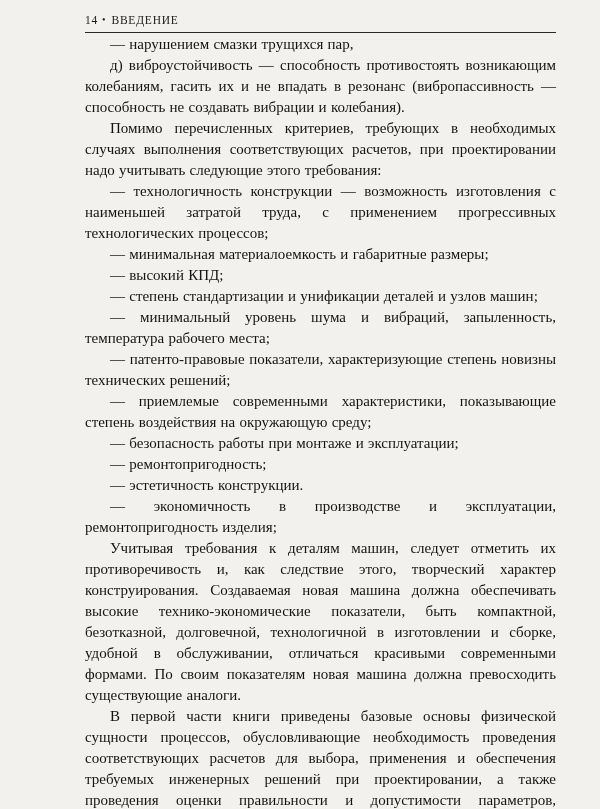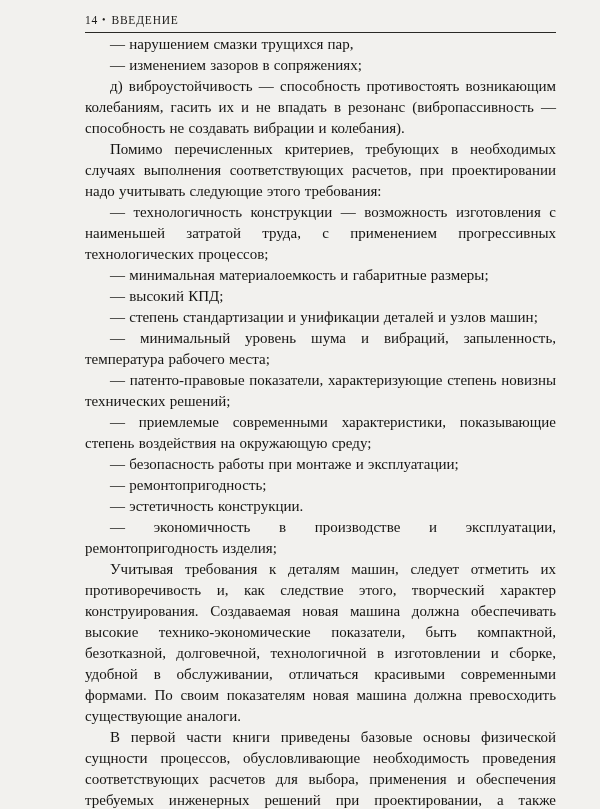--- a/index.html
+++ b/index.html
@@ -55,21 +55,20 @@
 <body>
 
 <div class="page">
 
   <header class="page-header">
     <span class="num">14</span><span class="bullet">•</span><span class="title">ВВЕДЕНИЕ</span>
   </header>
 
   <main class="text-column">
     <p class="para">— нарушением смазки трущихся пар,</p>
-    <p class="para">— изменением зазоров в сопряжениях;</p>
     <p class="para">д) виброустойчивость — способность противостоять возникающим колебаниям, гасить их и не впадать в резонанс (вибропассивность — способность не создавать вибрации и колебания).</p>
     <p class="para">Помимо перечисленных критериев, требующих в необходимых случаях выполнения соответствующих расчетов, при проектировании надо учитывать следующие этого требования:</p>
     <p class="para">— технологичность конструкции — возможность изготовления с наименьшей затратой труда, с применением прогрессивных технологических процессов;</p>
     <p class="para">— минимальная материалоемкость и габаритные размеры;</p>
     <p class="para">— высокий КПД;</p>
     <p class="para">— степень стандартизации и унификации деталей и узлов машин;</p>
     <p class="para">— минимальный уровень шума и вибраций, запыленность, температура рабочего места;</p>
     <p class="para">— патенто-правовые показатели, характеризующие степень новизны технических решений;</p>
     <p class="para">— приемлемые современными характеристики, показывающие степень воздействия на окружающую среду;</p>
     <p class="para">— безопасность работы при монтаже и эксплуатации;</p>

